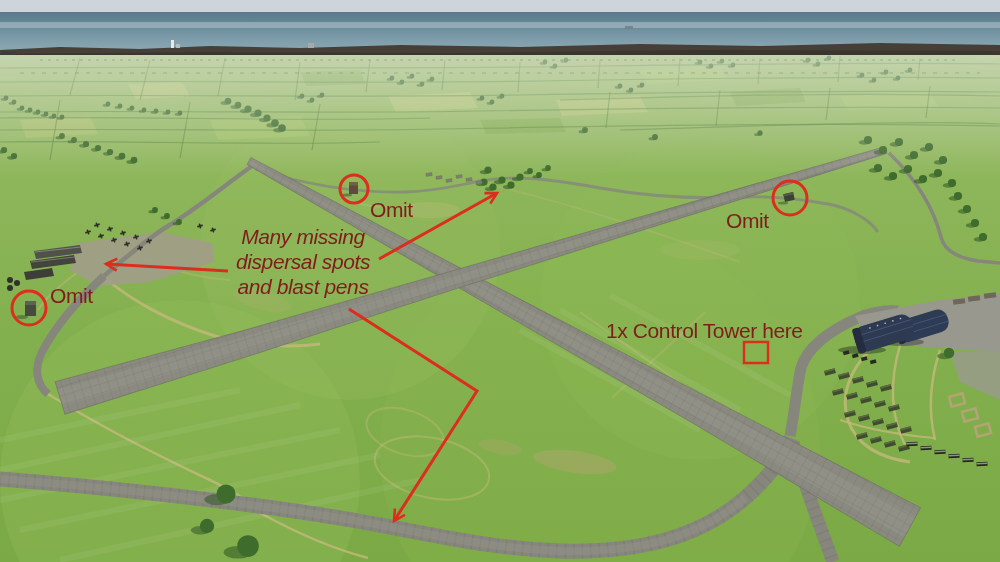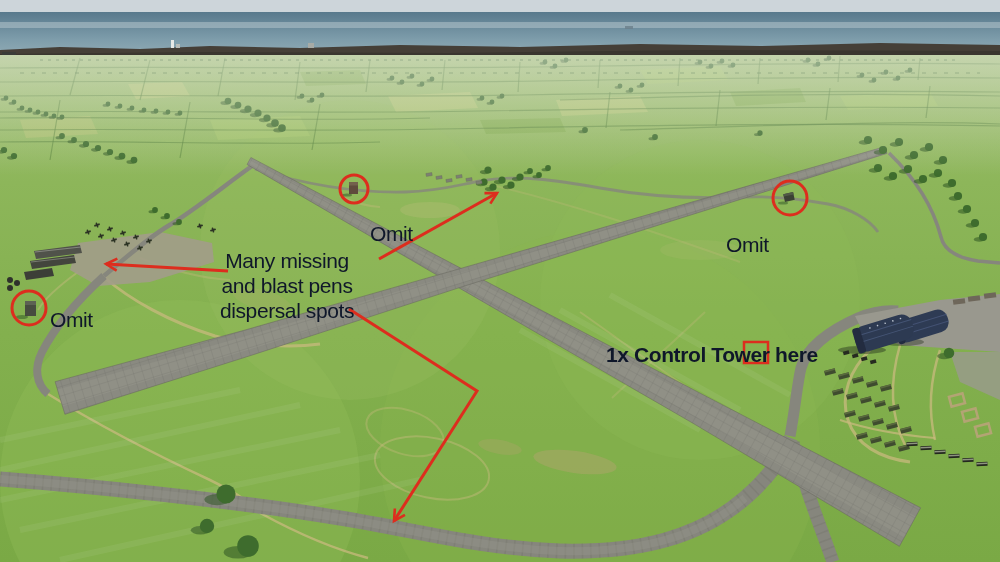--- a/index.html
+++ b/index.html
@@ -1,20 +1,20 @@
 <!DOCTYPE html>
 <html><head>
 <meta charset="utf-8">
 <style>
   html,body{margin:0;padding:0;background:#222;}
   .stage{position:relative;width:1000px;height:562px;overflow:hidden;
          background:#7fae4b;font-family:"Liberation Sans",sans-serif;}
   .stage svg{position:absolute;left:0;top:0;}
-  .note{position:absolute;color:#0f172a;font-size:21px;line-height:25px;
-        letter-spacing:-0.4px;white-space:nowrap;margin-top:24px;}
+  .note{position:absolute;color:#7f1d1d;font-size:21px;line-height:25px;
+        letter-spacing:-0.4px;white-space:nowrap;}
   .note-center{text-align:center;white-space:normal;}
 </style>
 </head>
 <body>
 
 <div class="stage">
 
   <svg width="1000" height="562" viewBox="0 0 1000 562">
     <defs>
       <linearGradient id="seaG" x1="0" y1="0" x2="0" y2="1">
@@ -424,24 +424,24 @@
     <rect x="744" y="342" width="24" height="21" fill="none" stroke-width="2.5" stroke="#dd2d1e"></rect>
     <path d="M379,259 L497,193" fill="none" stroke-width="3" marker-end="url(#ah)" stroke="#dd2d1e"></path>
     <path d="M228,271 L106,264" fill="none" stroke-width="3" marker-end="url(#ah)" stroke="#dd2d1e"></path>
     <path d="M349,309 L477,391 L394,521" fill="none" stroke-width="3" marker-end="url(#ah)" stroke="#dd2d1e"></path>
   </svg>
 
   <div class="note" style="left:370px;top:197px;">Omit</div>
   <div class="note" style="left:726px;top:208px;">Omit</div>
   <div class="note" style="left:50px;top:283px;">Omit</div>
 
-  <div class="note note-center" style="left:212px;top:224px;width:150px;">
+  <div class="note note-center" style="left:228px;top:224px;width:150px;font-style:italic;">
     <div>Many missing</div>
+    <div>dispersal spots</div>
     <div>and blast pens</div>
-    <div>dispersal spots</div>
   </div>
 
-  <div class="note" style="left:606px;top:318px;font-weight:bold;">1x Control Tower here</div>
+  <div class="note" style="left:606px;top:318px;">1x Control Tower here</div>
 
   <div class="note" style="left:152px;top:379px;line-height:26px;">
   </div>
 
 </div>
 
 </body></html>

